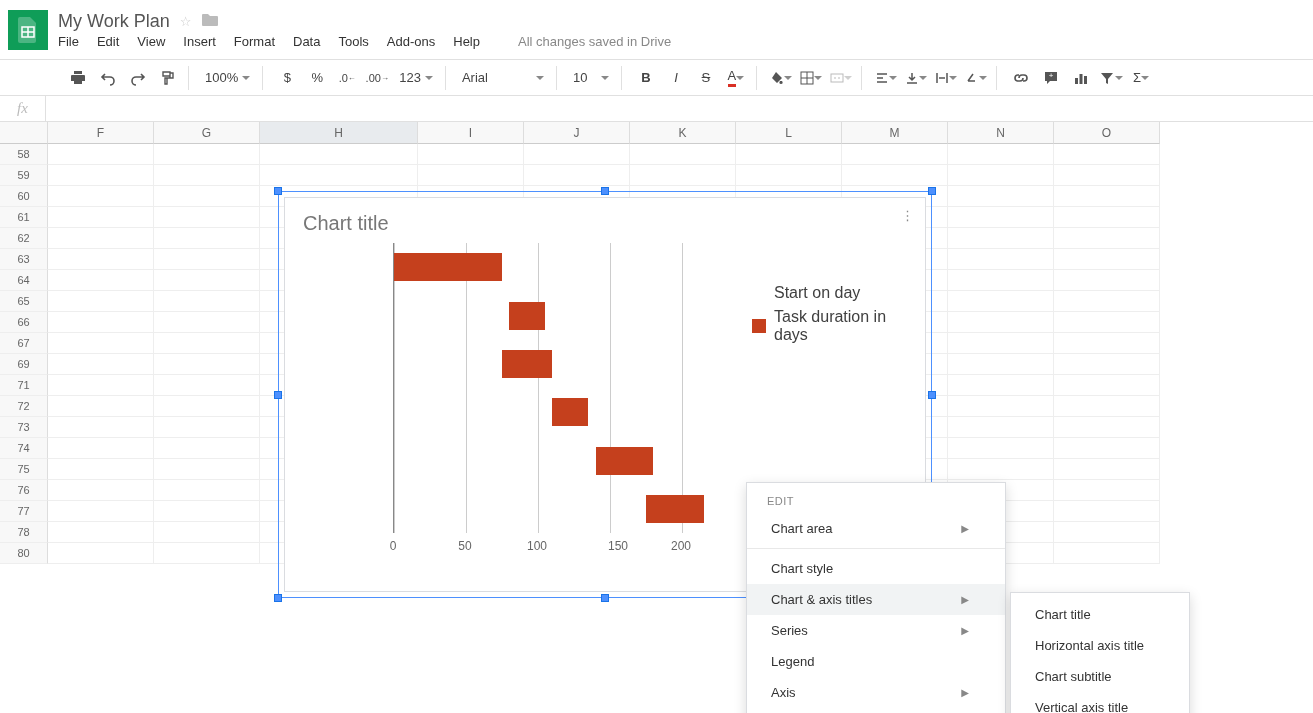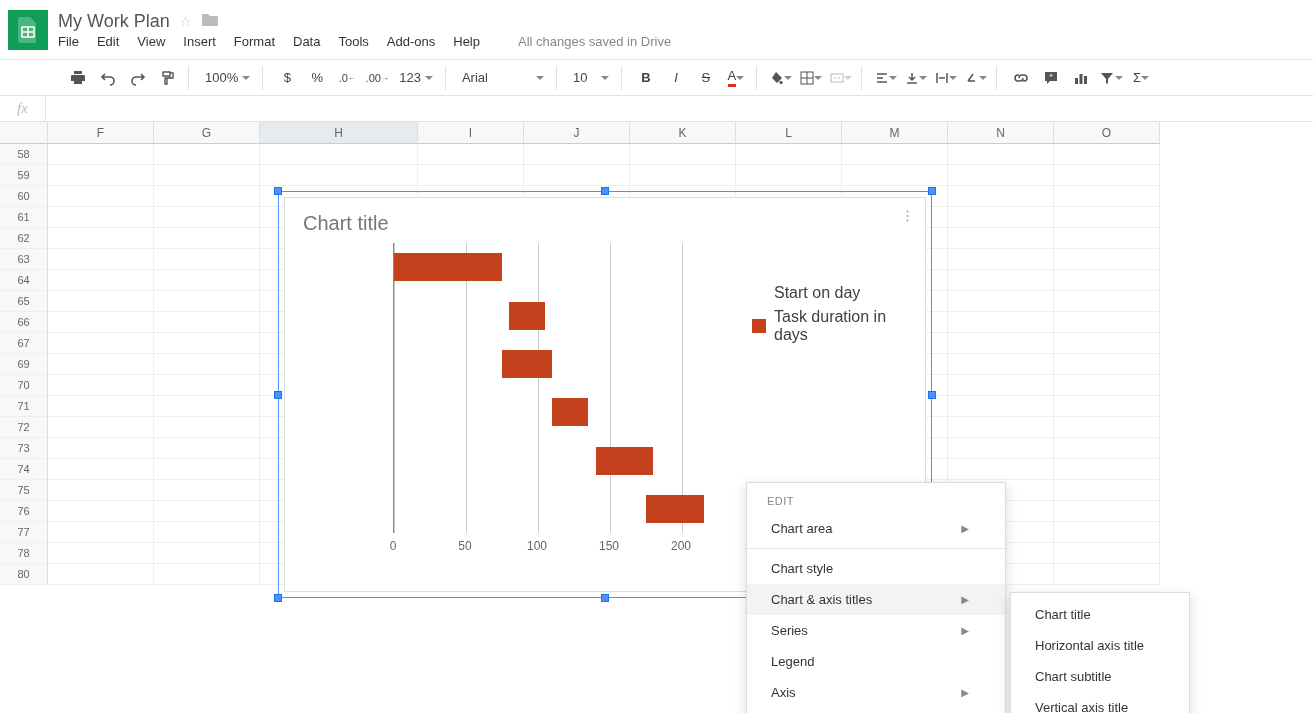--- a/index.html
+++ b/index.html
@@ -410,33 +410,20 @@
         <div class="cell" style="width: 158px;"></div>
         <div class="cell" style="width: 106px;"></div>
         <div class="cell" style="width: 106px;"></div>
         <div class="cell" style="width: 106px;"></div>
         <div class="cell" style="width: 106px;"></div>
         <div class="cell" style="width: 106px;"></div>
         <div class="cell" style="width: 106px;"></div>
         <div class="cell" style="width: 106px;"></div>
       </div>
       <div class="row">
-        <div class="row-header">70</div>
-        <div class="cell" style="width: 106px;"></div>
-        <div class="cell" style="width: 106px;"></div>
-        <div class="cell" style="width: 158px;"></div>
-        <div class="cell" style="width: 106px;"></div>
-        <div class="cell" style="width: 106px;"></div>
-        <div class="cell" style="width: 106px;"></div>
-        <div class="cell" style="width: 106px;"></div>
-        <div class="cell" style="width: 106px;"></div>
-        <div class="cell" style="width: 106px;"></div>
-        <div class="cell" style="width: 106px;"></div>
-      </div>
-      <div class="row">
         <div class="row-header">71</div>
         <div class="cell" style="width: 106px;"></div>
         <div class="cell" style="width: 106px;"></div>
         <div class="cell" style="width: 158px;"></div>
         <div class="cell" style="width: 106px;"></div>
         <div class="cell" style="width: 106px;"></div>
         <div class="cell" style="width: 106px;"></div>
         <div class="cell" style="width: 106px;"></div>
         <div class="cell" style="width: 106px;"></div>
         <div class="cell" style="width: 106px;"></div>
@@ -583,21 +570,21 @@
             <div class="bar-seg" style="top: 72.5px; left: 115.2px; width: 36px;"></div>
             <div class="bar-seg" style="top: 120.833px; left: 108px; width: 50.4px;"></div>
             <div class="bar-seg" style="top: 169.167px; left: 158.4px; width: 36px;"></div>
             <div class="bar-seg" style="top: 217.5px; left: 201.6px; width: 57.6px;"></div>
             <div class="bar-seg" style="top: 265.833px; left: 252px; width: 57.6px;"></div>
           </div>
         <div class="x-axis" id="xaxis">
             <div class="x-tick" style="left: 0px;">0</div>
             <div class="x-tick" style="left: 72px;">50</div>
             <div class="x-tick" style="left: 144px;">100</div>
-            <div class="x-tick" style="left: 216px;">150</div>
+            <div class="x-tick" style="left: 225px;">150</div>
             <div class="x-tick" style="left: 288px;">200</div>
           </div>
       </div>
     </div>
   </div>
 
   <div class="ctx-menu" id="ctx1">
     <div class="hdr">EDIT</div>
   <div class="ctx-item">
         <span>Chart area</span>

